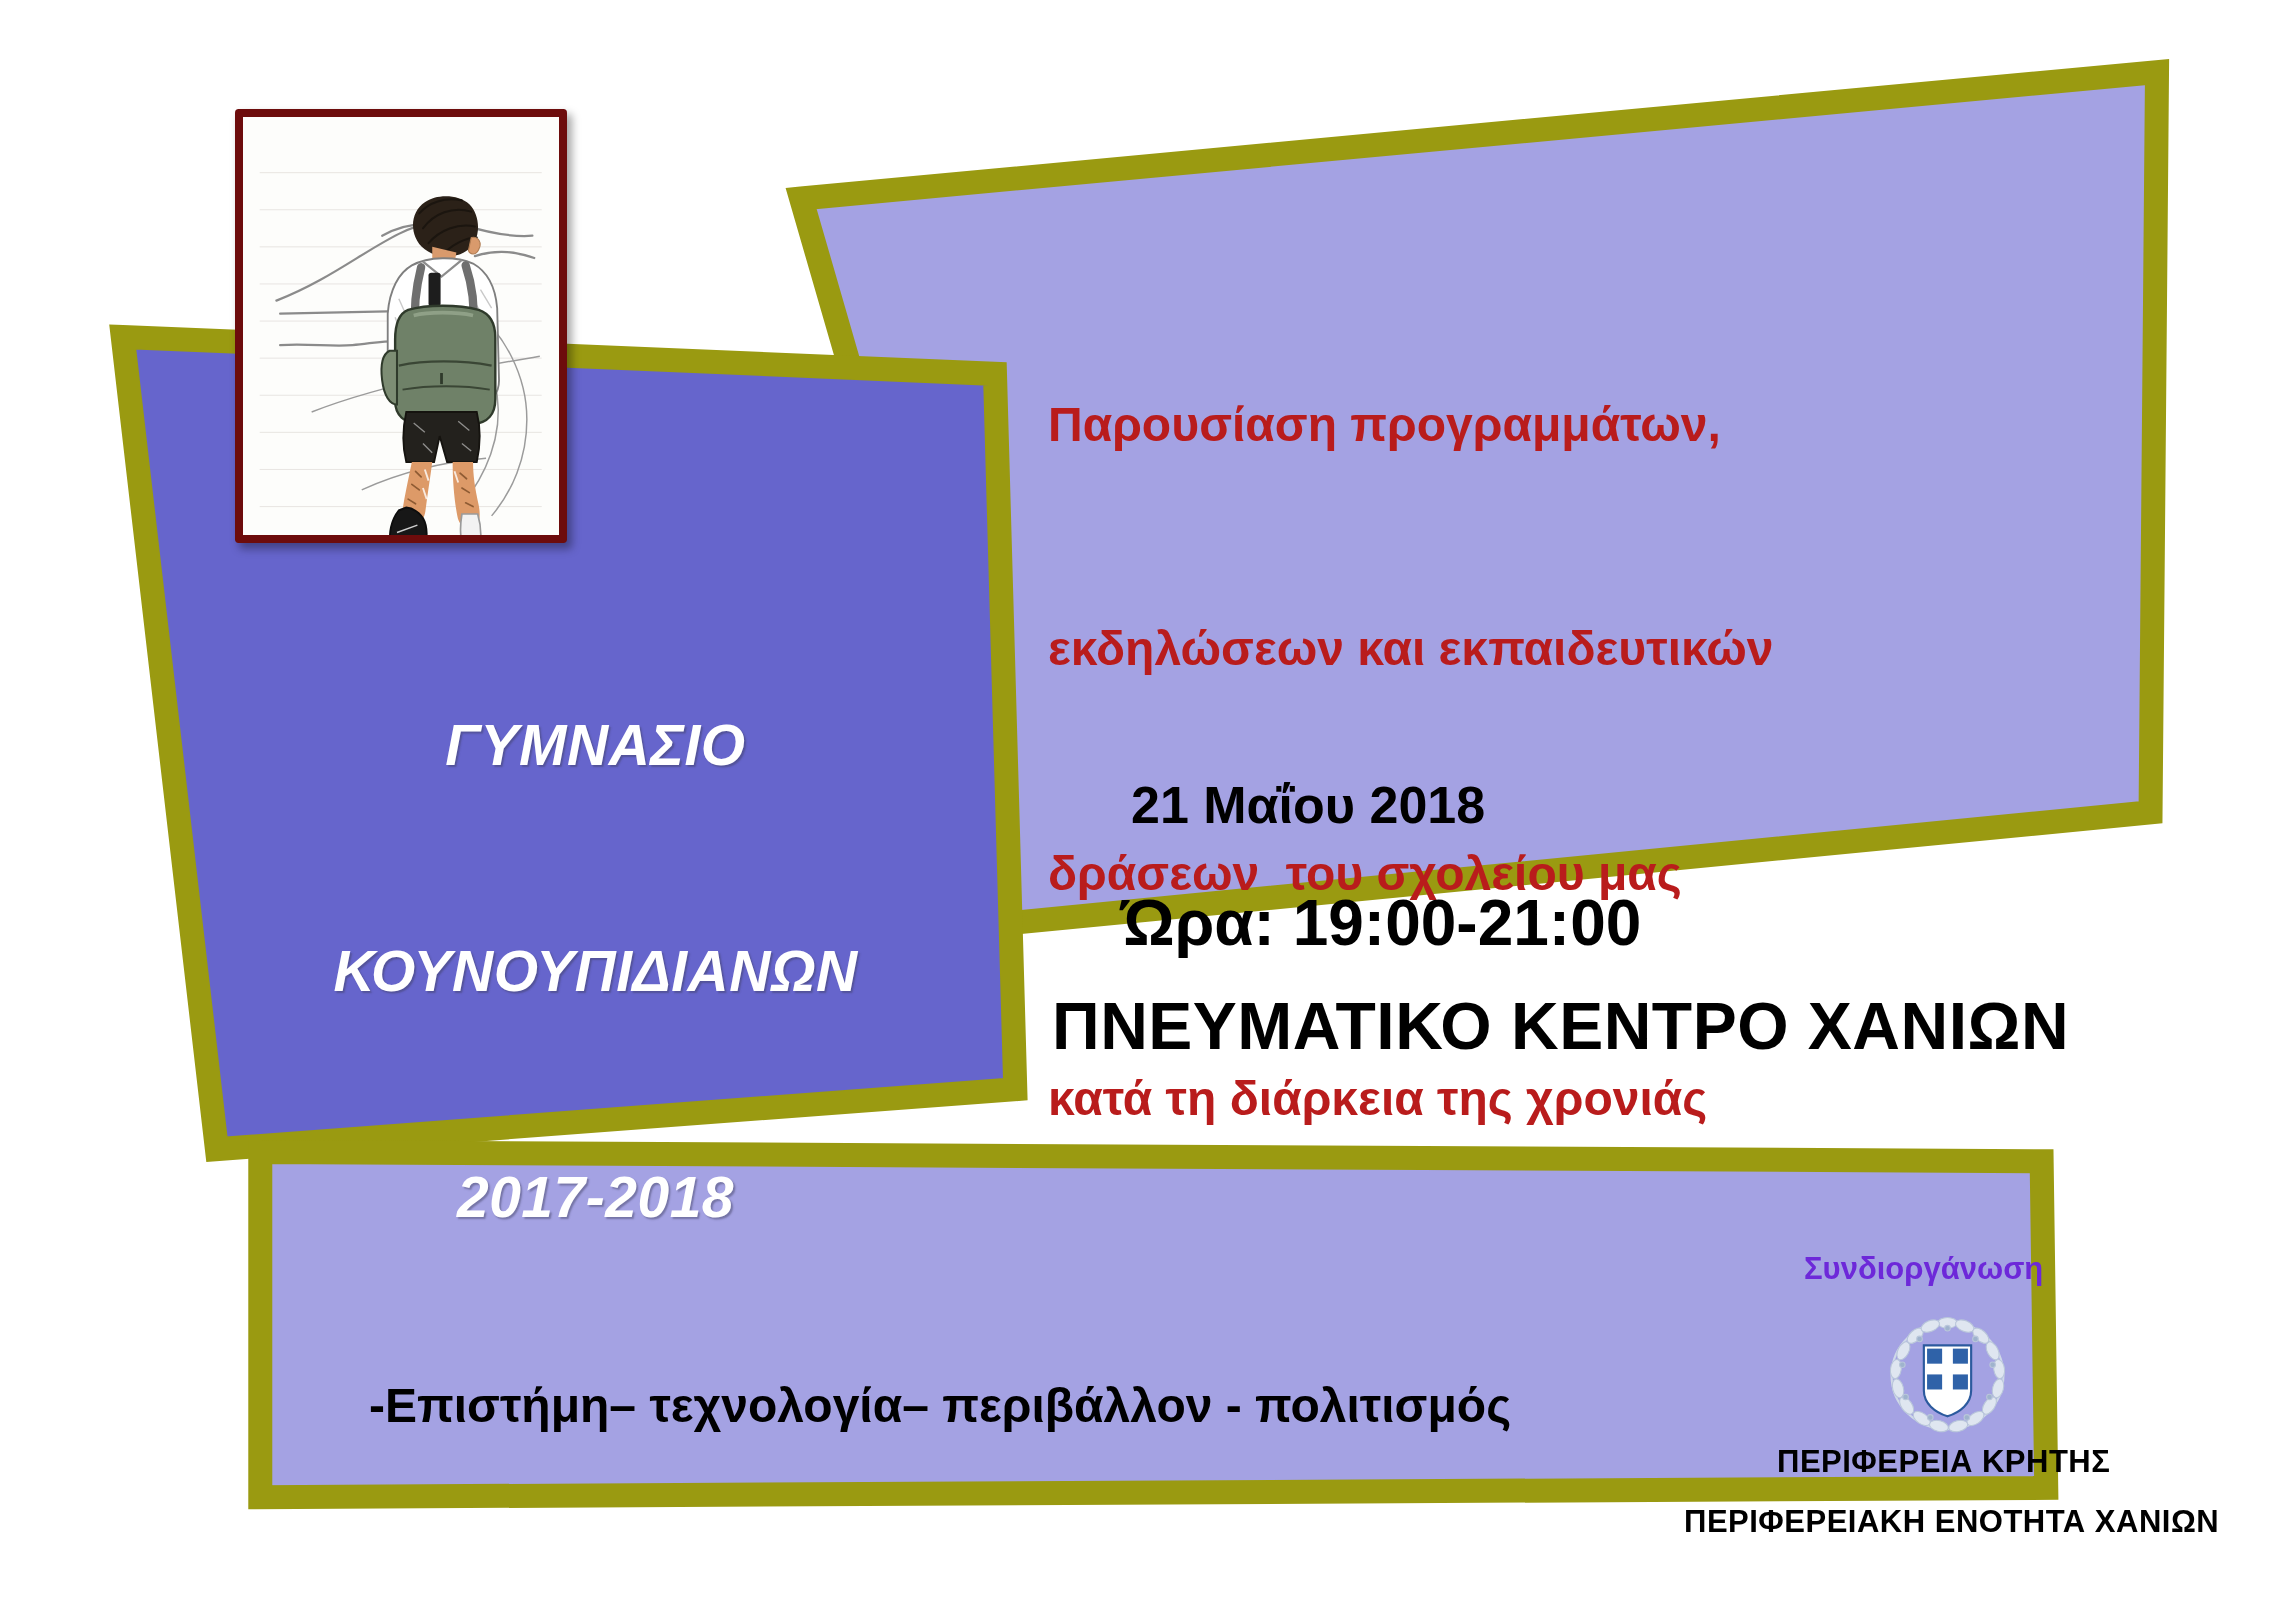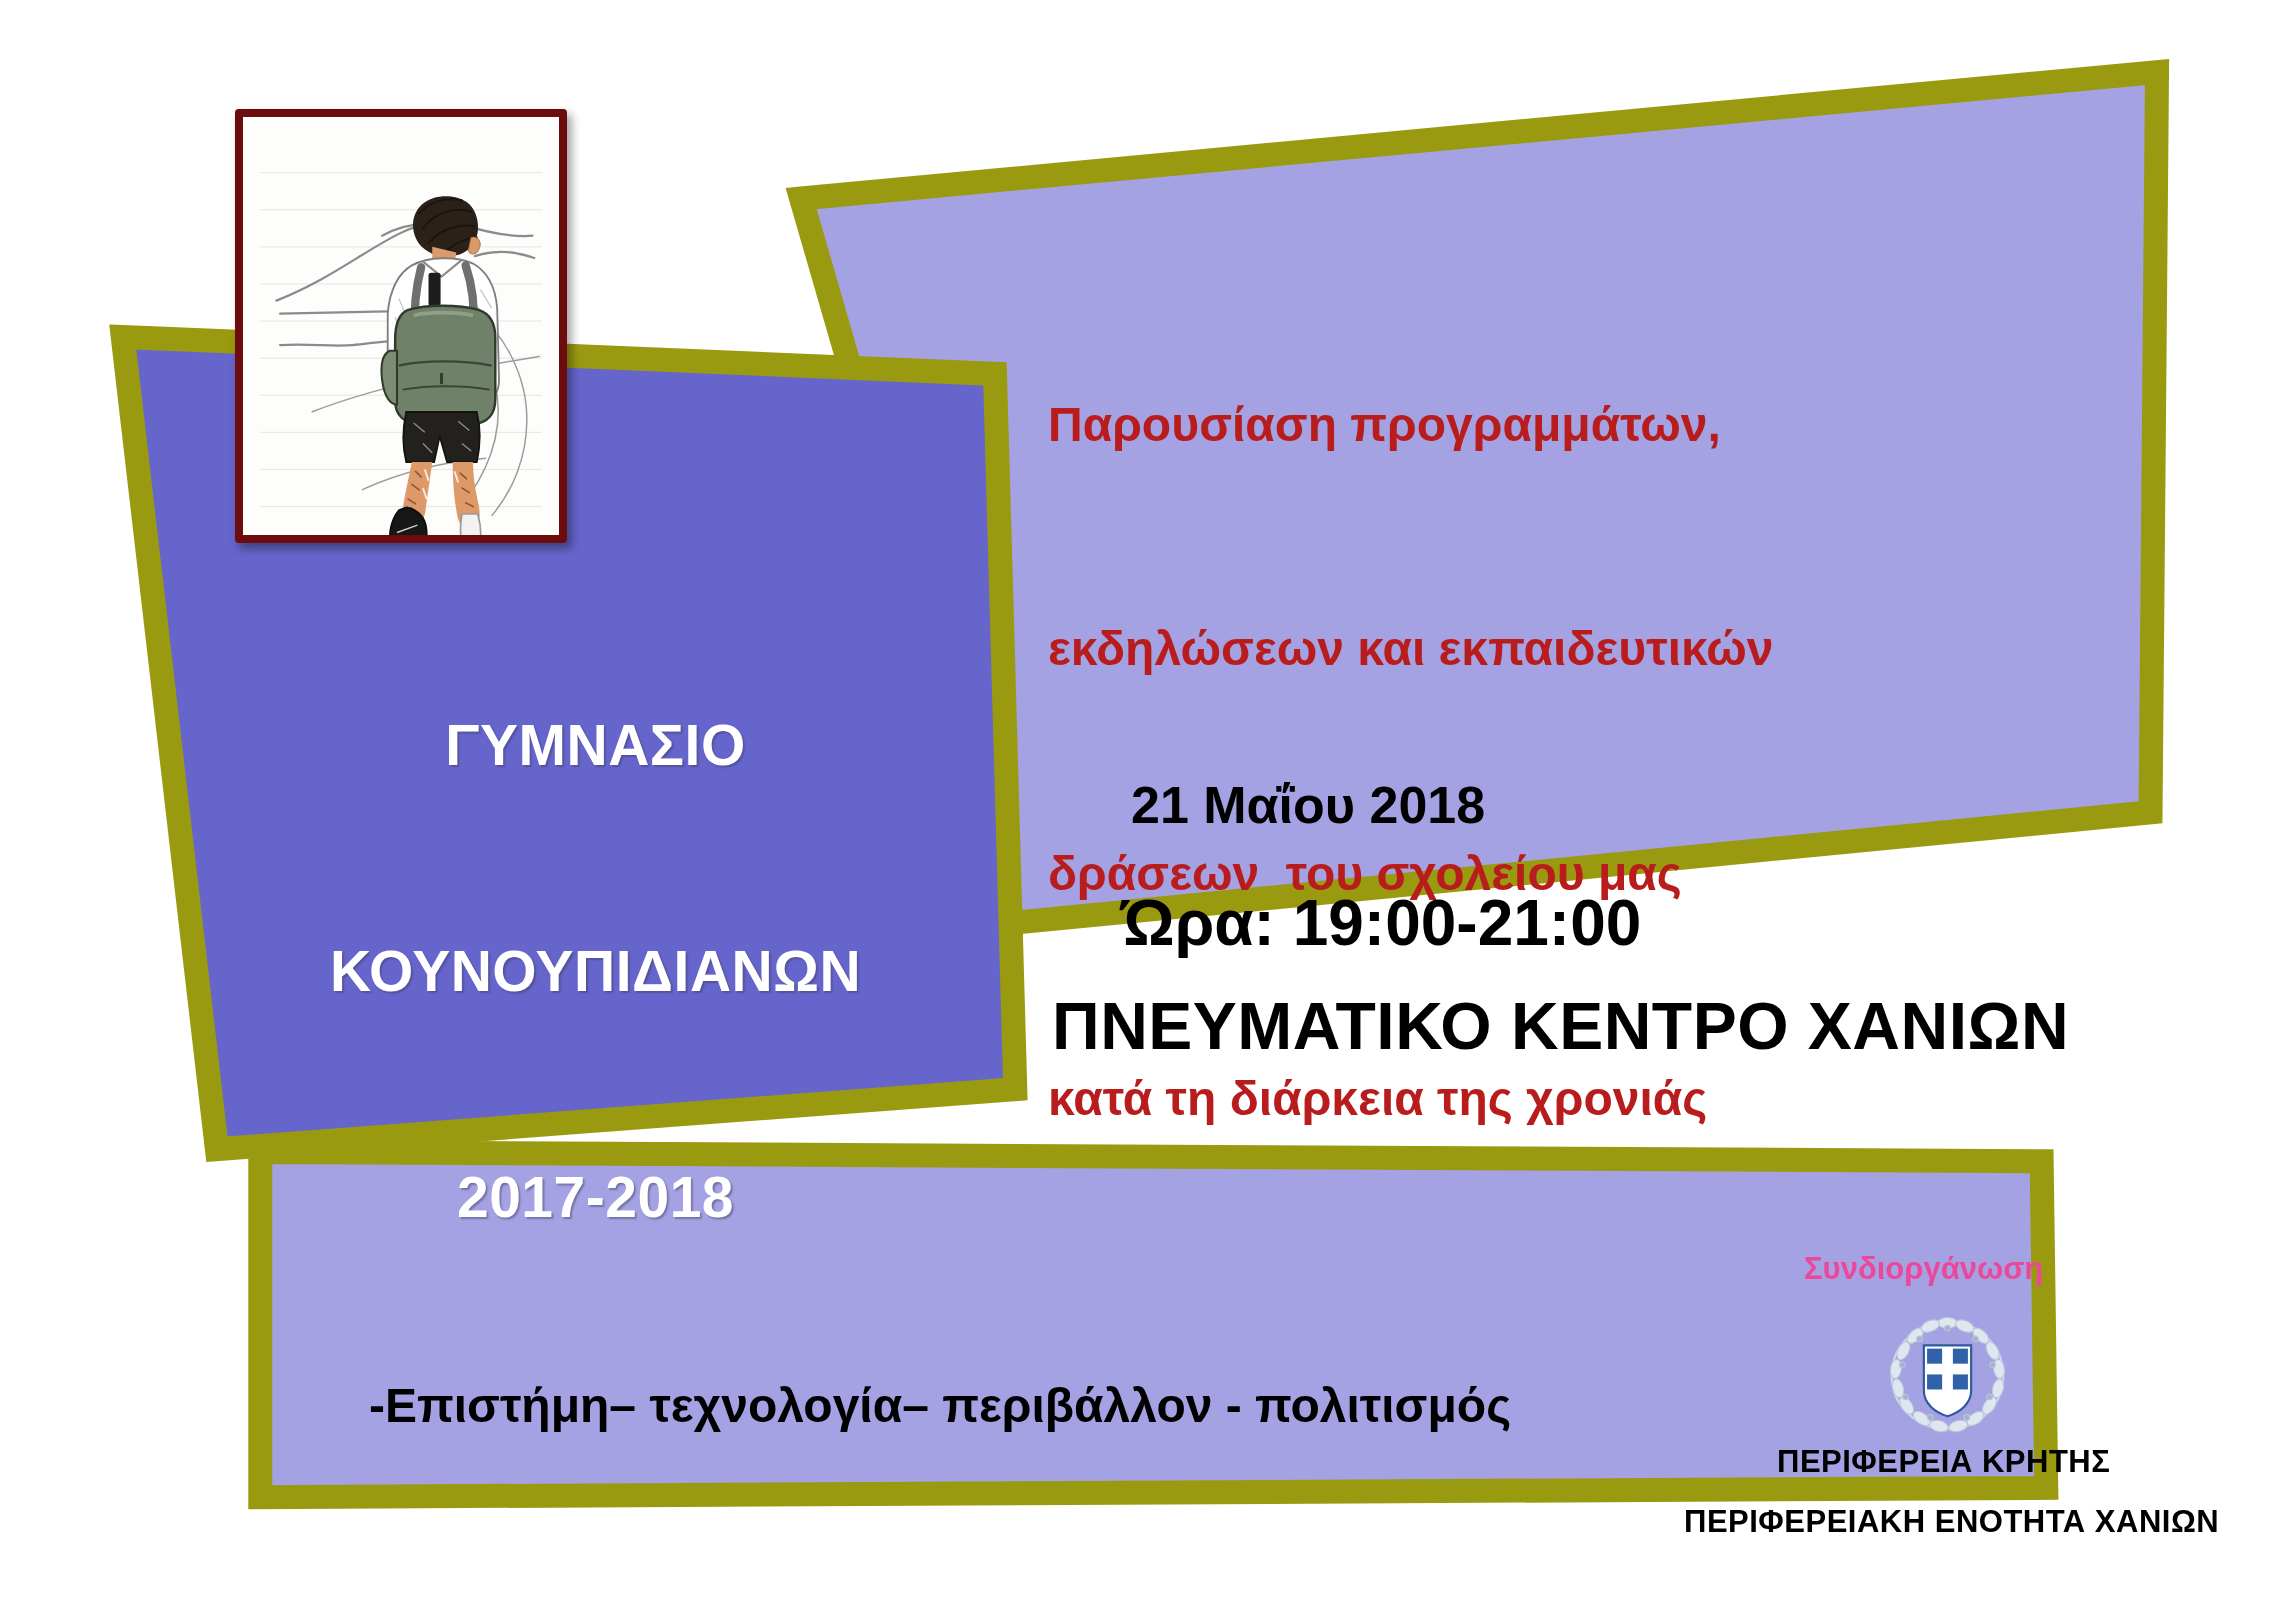--- a/index.html
+++ b/index.html
@@ -10,41 +10,42 @@
 
   
   .tx{position:absolute;margin:0;white-space:pre;}
 
   
   #school-name{
     left:245px;top:558px;width:701px;
     text-align:center;color:#ffffff;font-weight:bold;
     font-size:57px;line-height:1.32;letter-spacing:0.5px;
     text-shadow:1.8px 1.8px 1.8px rgba(60,60,90,.45);
+    font-style:italic;
   }
   #school-name span{display:block;}
 
   
   #intro{
     left:1048px;top:238px;width:868px;
     color:#b91c1c;font-weight:bold;font-size:48px;line-height:1.56;
   }
   #intro span{display:block;}
 
   
   #date-line{left:1131px;top:775px;font-size:52px;font-weight:bold;color:#000;}
   #time-line{left:1121px;top:886px;font-size:64px;font-weight:bold;color:#000;}
   #venue-line{left:1052px;top:988px;font-size:66px;font-weight:bold;color:#000;letter-spacing:0.5px;}
 
   
   #bullets{left:369px;top:1200px;width:1311px;color:#000;font-weight:bold;font-size:48px;line-height:1.72;}
   #bullets span{display:block;}
 
   
-  #coorg-label{left:1804px;top:1251px;font-size:31px;font-weight:bold;color:#ec4899;}
+  #coorg-label{left:1804px;top:1251px;font-size:31px;font-weight:bold;color:#6d28d9;}
   #region-line{left:1777px;top:1444px;font-size:31px;font-weight:bold;color:#000;letter-spacing:0.5px;}
   #unit-line{left:1684px;top:1504px;font-size:31px;font-weight:bold;color:#000;letter-spacing:0.5px;text-align:center;}
 
   #emblem{position:absolute;left:1883px;top:1311px;width:129px;height:129px;}
 
   
   #sketch-frame{
     position:absolute;left:235px;top:109px;width:332px;height:434px;
     background:#6d0c0c;padding:8.3px;box-sizing:border-box;border-radius:3.7px;
     box-shadow:4.6px 5.5px 8.3px rgba(0,0,0,.35);

